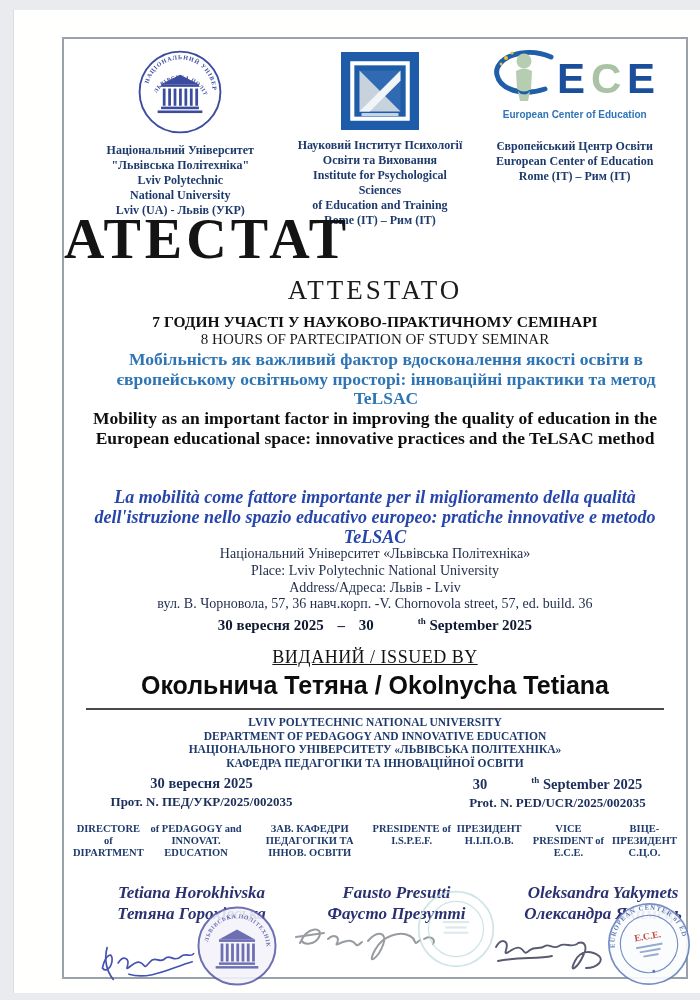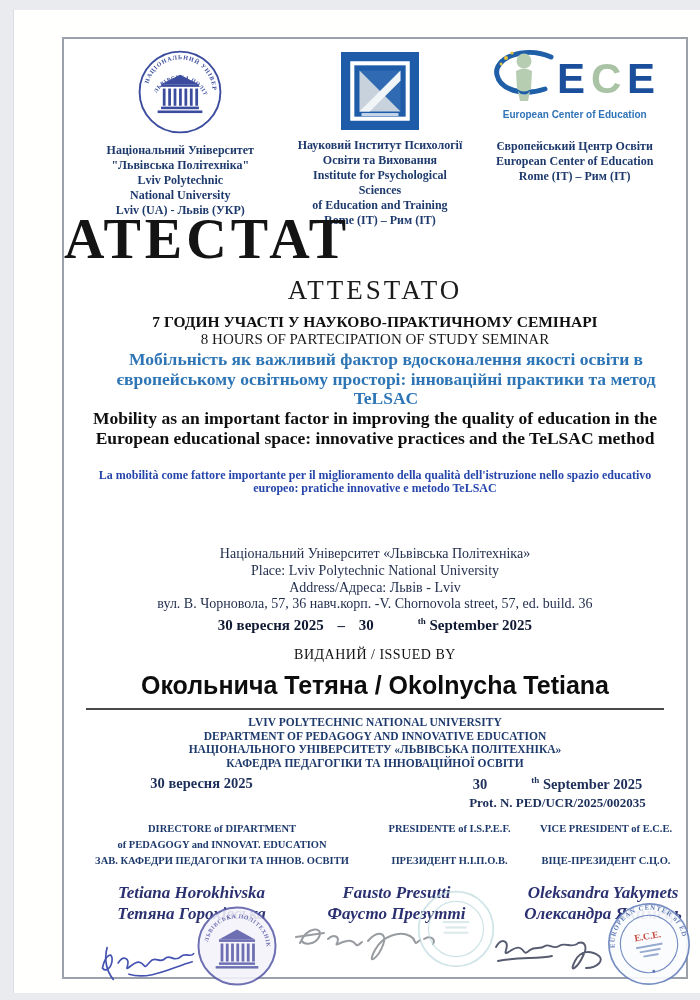--- a/index.html
+++ b/index.html
@@ -16,40 +16,40 @@
   .ispef{width:78px;height:78px;margin-top:3px;}
   .ecelogo{width:176px;height:78px;display:flex;flex-direction:column;align-items:center;}
   
   .t-main{position:absolute;top:172px;left:0;right:0;text-align:left;font-size:56px;font-weight:bold;letter-spacing:4px;color:#141414;line-height:1;}
   .t-sub{position:absolute;top:238px;left:0;right:0;text-align:center;font-size:27px;letter-spacing:3px;color:#1b1b1b;line-height:1;}
   .sem-uk{position:absolute;top:274px;left:0;right:0;text-align:center;font-size:15.5px;font-weight:bold;color:#101010;}
   .sem-en{position:absolute;top:292px;left:0;right:0;text-align:center;font-size:15px;color:#1a1a1a;}
   .topic{position:absolute;left:0;right:0;text-align:center;font-weight:bold;line-height:1.12;}
   .topic-uk{top:311px;font-size:17.5px;color:#2e75b6;padding-left:22px;}
   .topic-en{top:370px;font-size:17.5px;color:#0f0f0f;}
-  .topic-it{top:430px;font-size:12px;color:#2646ab;}
+  .topic-it{top:448px;font-size:18px;color:#2646ab;font-style:italic;}
   .topic .inner{display:inline-block;max-width:566px;}
   
   .venue{position:absolute;top:507px;left:0;right:0;text-align:center;font-size:14px;line-height:1.2;color:#24304e;}
   .venue-date{position:absolute;top:577px;left:0;right:0;text-align:center;font-size:15px;font-weight:bold;color:#111a33;}
   .venue-date sup,.proto sup{font-size:9px;vertical-align:super;margin-left:44px;}
   
-  .issued{position:absolute;top:608px;left:0;right:0;text-align:center;font-size:14px;color:#121212;letter-spacing:.5px;}
+  .issued{position:absolute;top:608px;left:0;right:0;text-align:center;font-size:18px;color:#121212;letter-spacing:.5px;text-decoration:underline;}
   .pname{position:absolute;top:632px;left:0;right:0;text-align:center;font-family:"Liberation Sans","DejaVu Sans",sans-serif;font-size:25px;font-weight:bold;color:#0d0d0d;}
   .rule{position:absolute;top:669px;left:22px;right:22px;border-top:2px solid #4a4a4a;}
   .dept{position:absolute;top:677px;left:0;right:0;text-align:center;font-size:11.5px;font-weight:bold;line-height:1.18;color:#1e3a6d;}
   
   .proto{position:absolute;top:736px;left:0;right:0;color:#1c2f5a;}
   .proto .pl{position:absolute;left:20px;width:235px;text-align:center;}
   .proto .pr{position:absolute;right:6px;width:245px;text-align:center;}
   .proto .d{font-size:14.5px;font-weight:bold;}
   .proto .n{font-size:13px;font-weight:bold;margin-top:2px;}
   
   .offs{position:absolute;top:784px;left:0;right:0;height:44px;}
-  .off{position:absolute;display:flex;flex-direction:column;justify-content:space-between;height:44px;text-align:center;font-size:10.5px;font-weight:bold;color:#1e3a6d;line-height:1.15;}
+  .off{position:absolute;display:flex;flex-direction:row;justify-content:space-between;height:44px;text-align:center;font-size:10.5px;font-weight:bold;color:#1e3a6d;line-height:1.15;}
   .off1{left:8px;width:300px;}
   .off2{left:308px;width:155px;}
   .off3{left:466px;width:152px;}
   
   .signames{position:absolute;top:843px;left:0;right:0;}
   .sn{position:absolute;text-align:center;font-style:italic;font-weight:bold;font-size:17px;line-height:1.25;color:#2b3170;}
   .sn1{left:25px;width:205px;}
   .sn2{left:240px;width:185px;}
   .sn3{left:450px;width:178px;font-style:italic;}
   
@@ -169,20 +169,21 @@
     <div class="dept">
       <div>LVIV POLYTECHNIC NATIONAL UNIVERSITY</div>
       <div>DEPARTMENT OF PEDAGOGY AND INNOVATIVE EDUCATION</div>
       <div>НАЦІОНАЛЬНОГО УНІВЕРСИТЕТУ «ЛЬВІВСЬКА ПОЛІТЕХНІКА»</div>
       <div>КАФЕДРА ПЕДАГОГІКИ ТА ІННОВАЦІЙНОЇ ОСВІТИ</div>
     </div>
 
     <div class="proto">
       <div class="pl">
         <div class="d">30 вересня 2025</div>
+        <div class="n">Прот. N. ПЕД/УКР/2025/002035</div>
       </div>
       <div class="pr">
         <div class="d"><span>30</span><sup>th</sup><span> September  2025</span></div>
         <div class="n">Prot. N. PED/UCR/2025/002035</div>
       </div>
     </div>
 
     <div class="offs">
       <div class="off off1">
         <div>DIRECTORE of DIPARTMENT</div>

